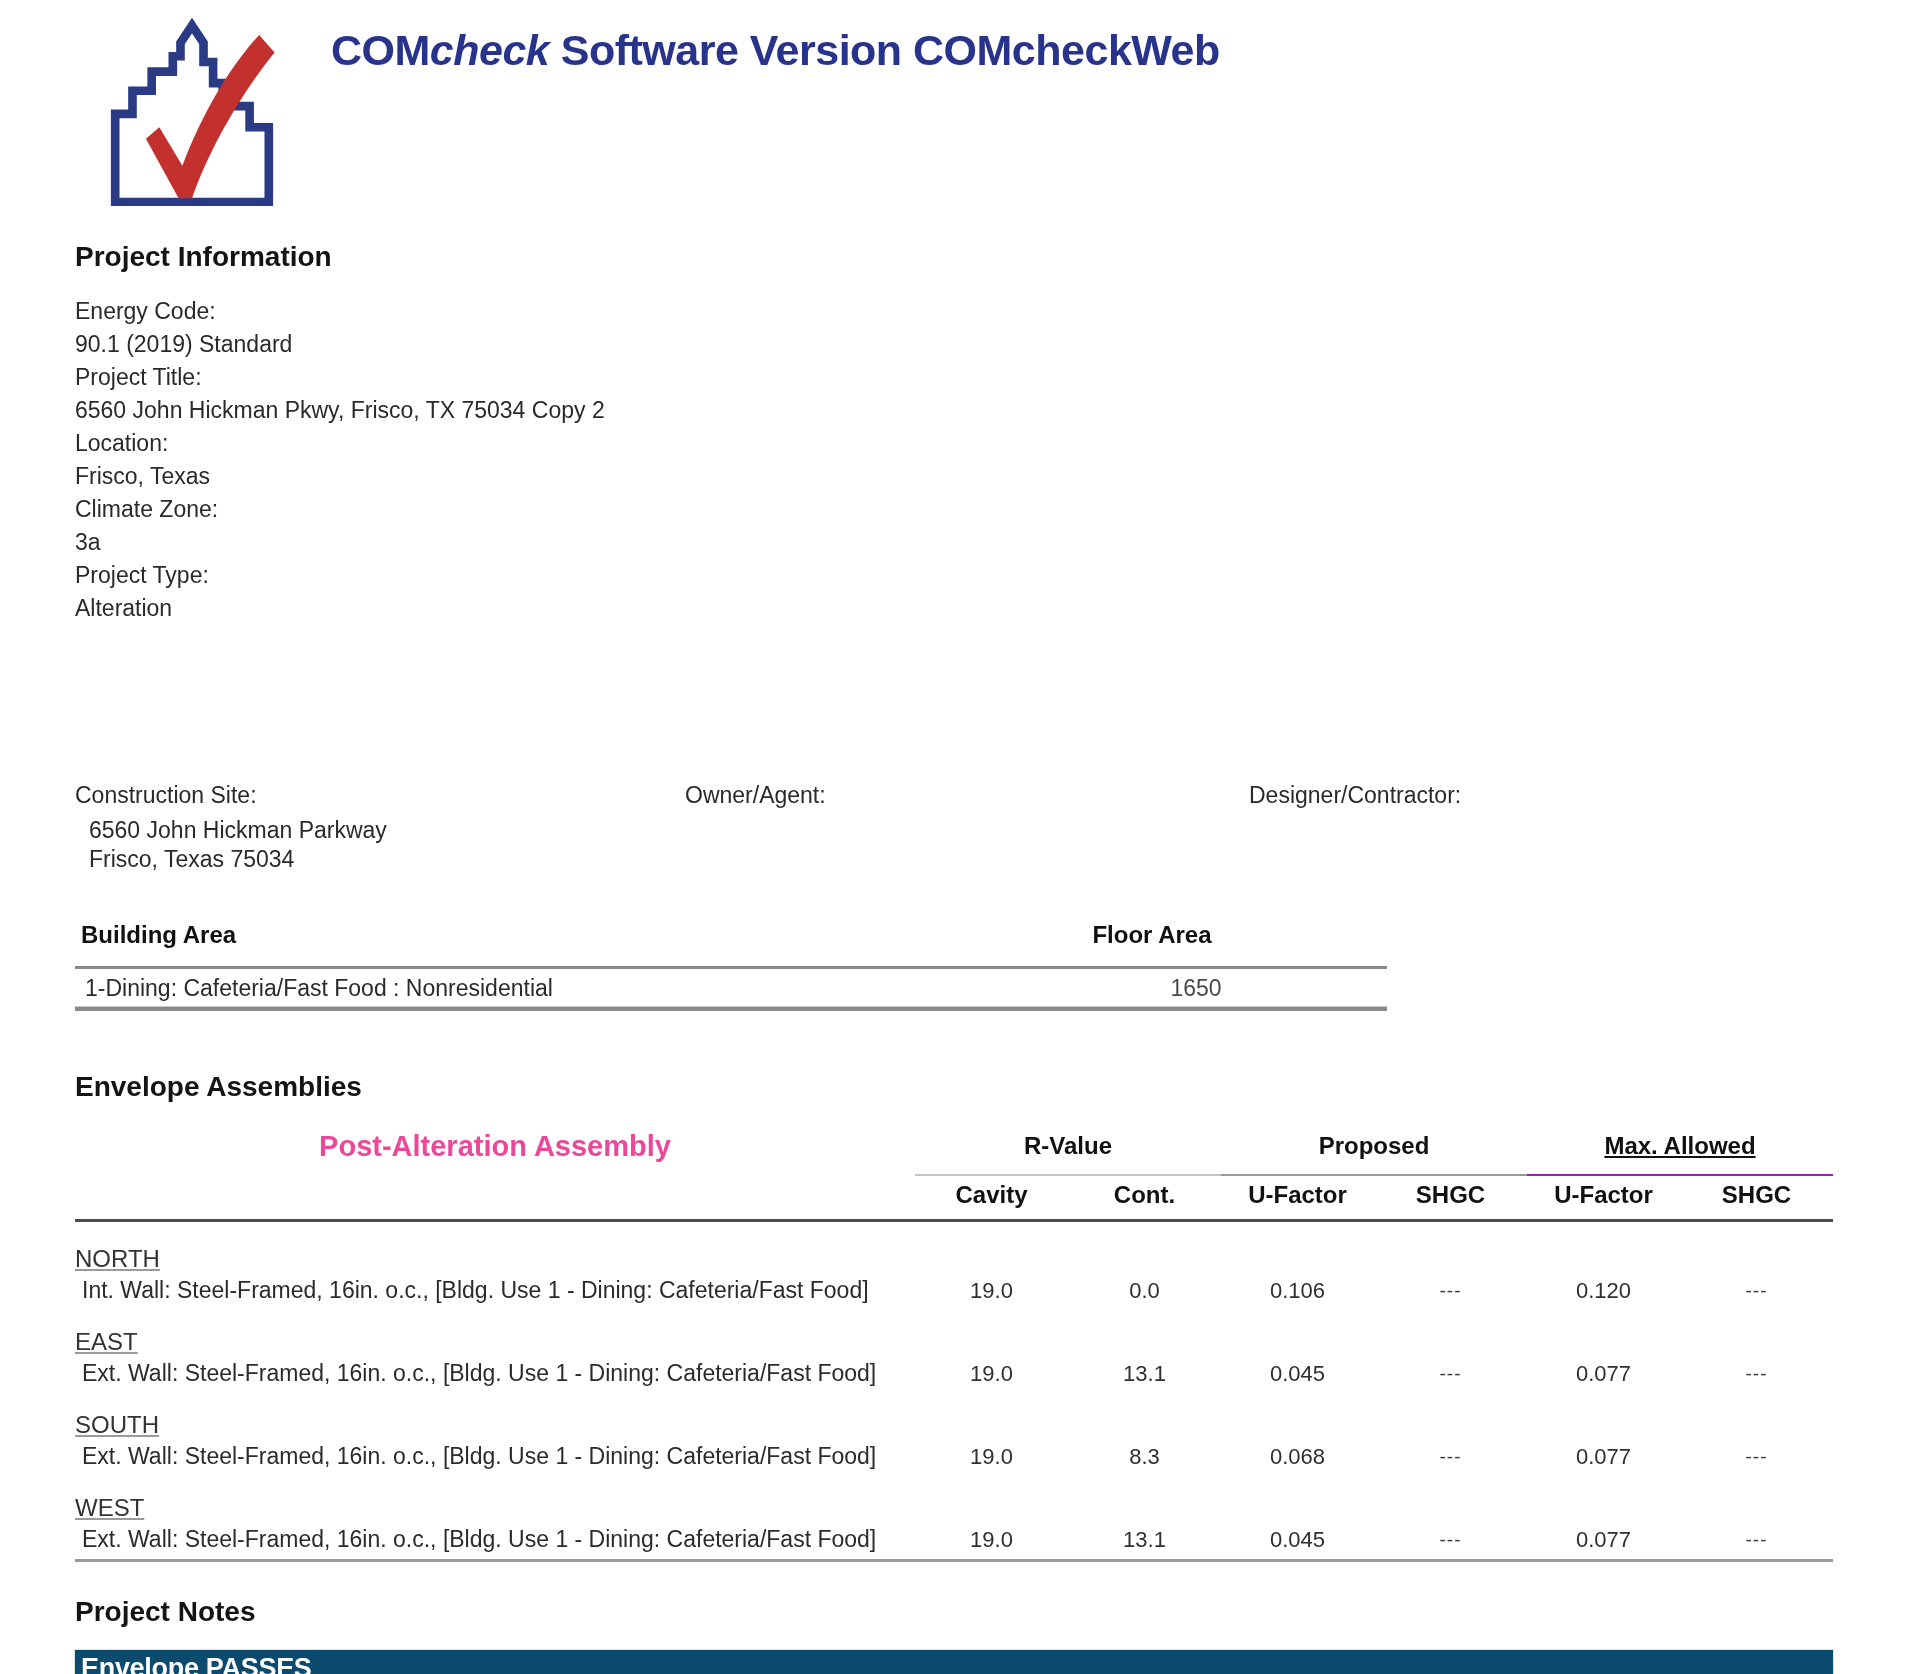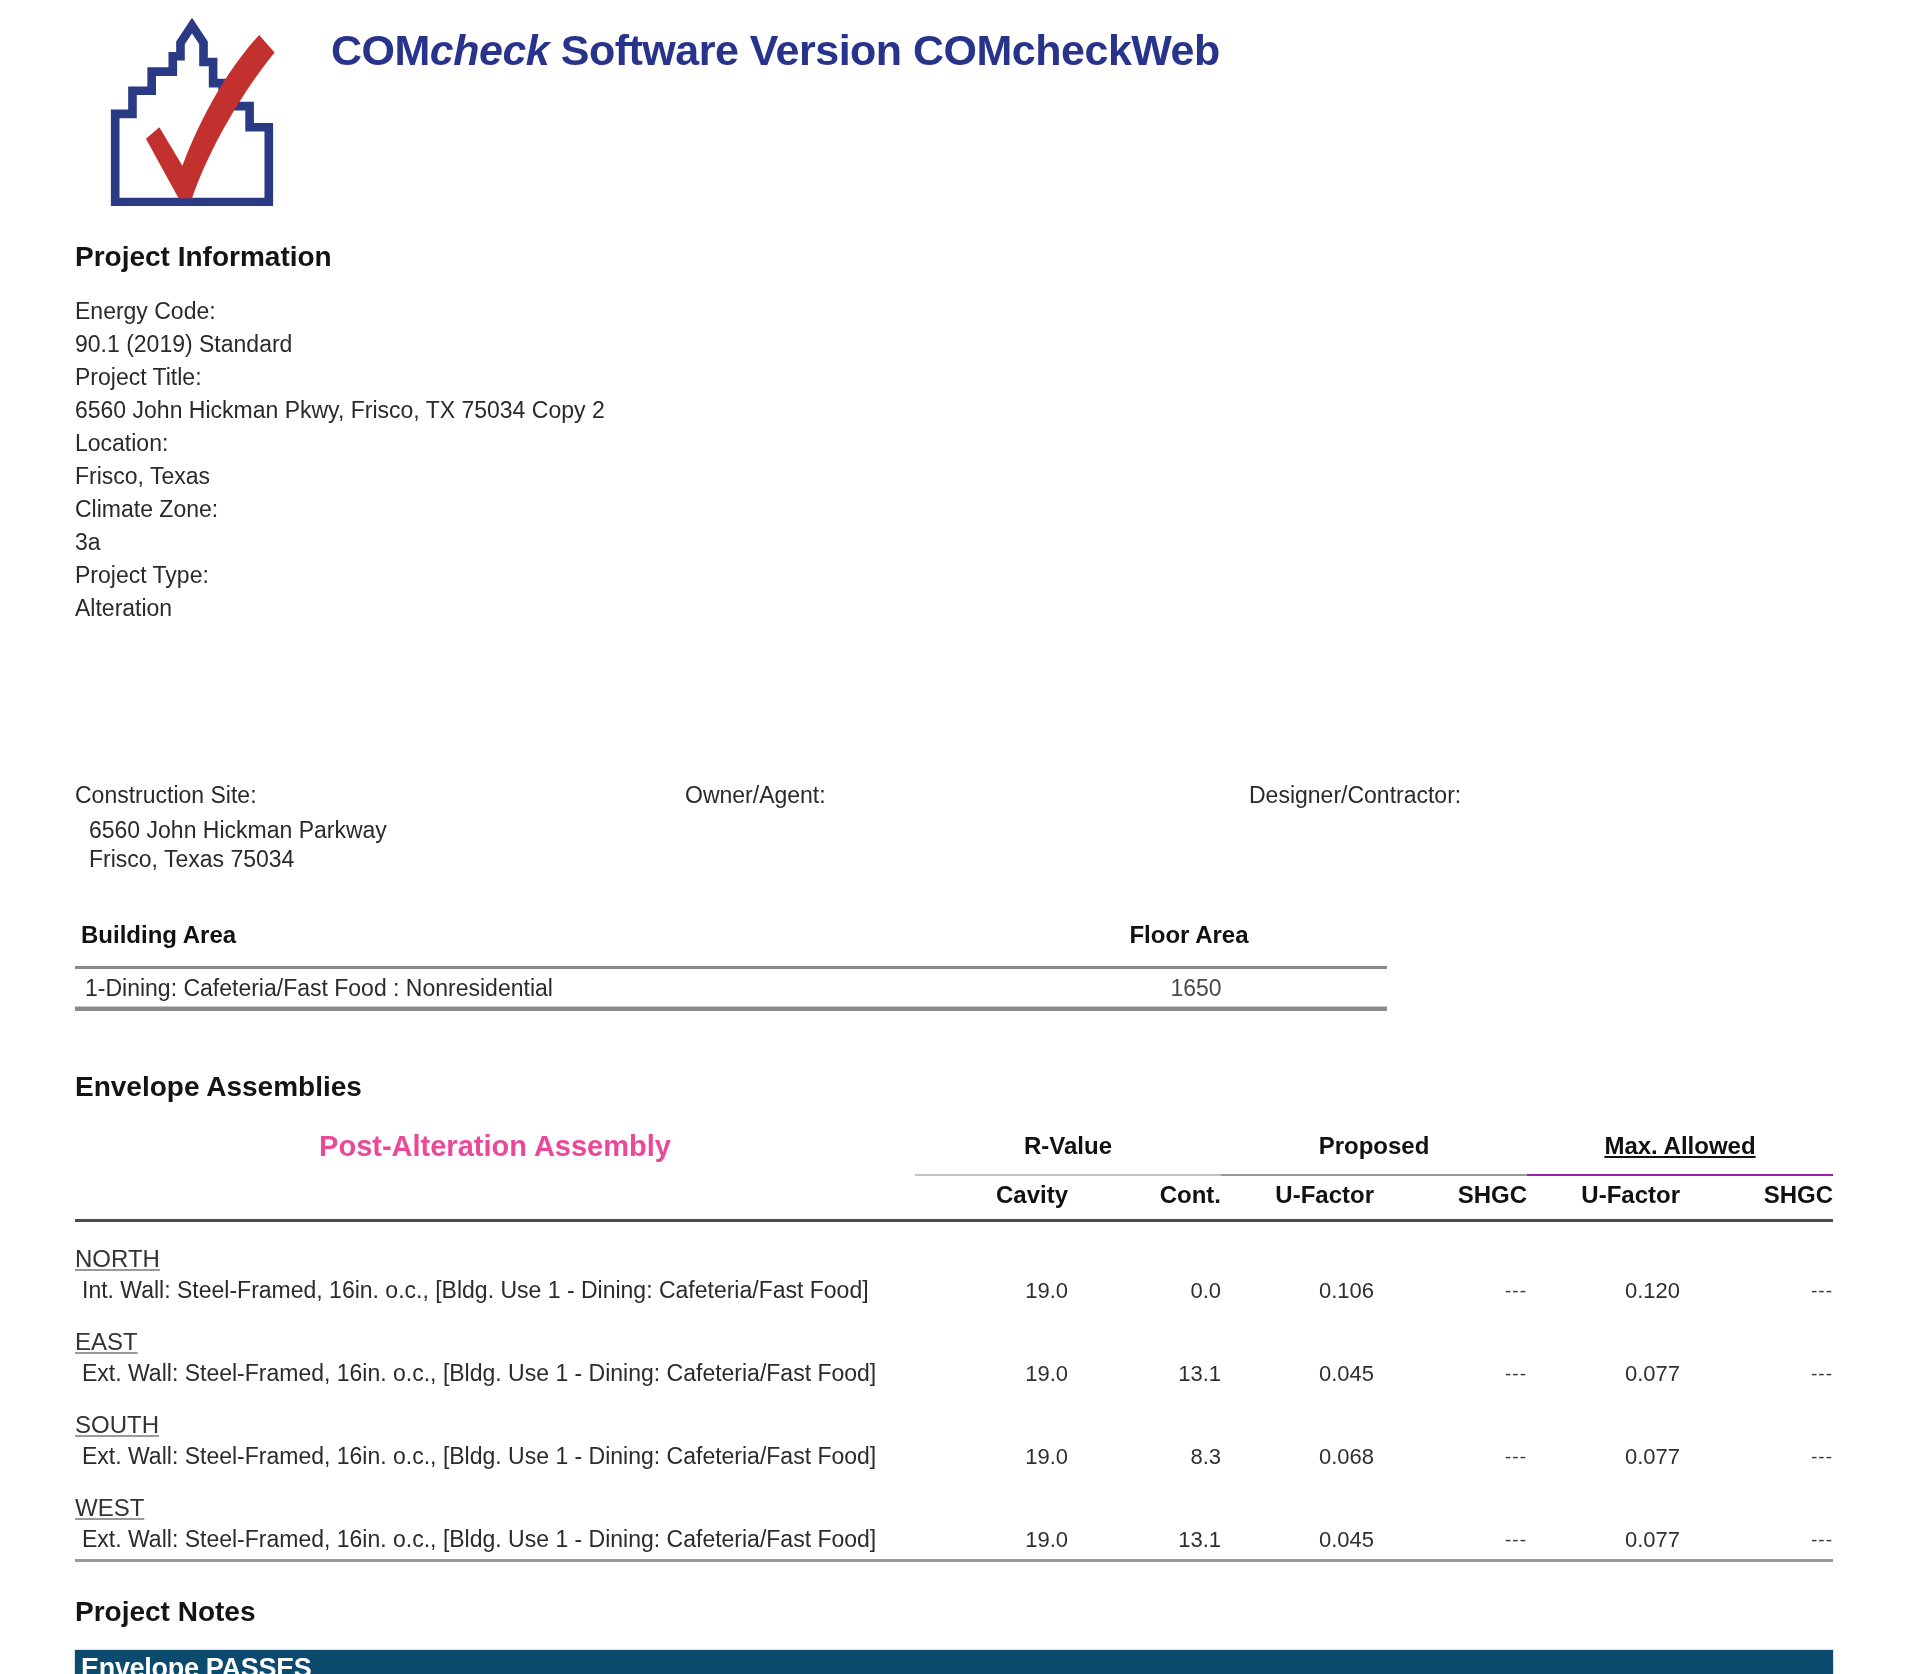--- a/index.html
+++ b/index.html
@@ -30,33 +30,33 @@
   
   .parties{display:flex;margin-top:155px;font-size:23px;color:#2a2a2a;}
   .p-col1{width:610px;flex:0 0 auto;}
   .p-col2{width:564px;flex:0 0 auto;}
   .p-col3{flex:1;}
   .p-lbl{line-height:30px;}
   .addr{margin-top:6px;padding-left:14px;line-height:29px;}
 
   
   .ba{margin-top:46px;width:1312px;}
-  .ba-head{display:flex;font-size:24px;font-weight:bold;color:#111;line-height:30px;gap:37px;}
+  .ba-head{display:flex;font-size:24px;font-weight:bold;color:#111;line-height:30px;}
   .ba-rule-top{height:3px;background:#8a8a8a;margin-top:16px;}
   .ba-row{display:flex;font-size:23px;color:#2b2b2b;line-height:30px;padding:4px 0 3px 0;}
   .ba-rule-bot{height:4px;background:#8a8a8a;border-top:1px solid #c9c9c9;}
   .ba-c1{width:830px;flex:0 0 auto;padding-left:10px;}
   .ba-c2{width:482px;flex:0 0 auto;text-align:center;}
   .ba-row .ba-c2{color:#4a4a4a;padding-left:80px;width:402px;}
 
   
   .env{margin-top:59px;}
   .env-table{margin-top:27px;}
   .col-desc{width:840px;flex:0 0 auto;}
-  .col-num{width:153px;flex:0 0 auto;text-align:right;}
+  .col-num{width:153px;flex:0 0 auto;text-align:center;}
   .grp-row{display:flex;font-size:24px;font-weight:bold;color:#111;line-height:30px;}
   .grp{display:flex;padding-bottom:13px;align-items:flex-end;}
   .grp span{width:100%;text-align:center;}
   .grp-rv{width:306px;border-bottom:2px solid #c2c2c2;}
   .grp-pr{width:306px;border-bottom:2px solid #9a9a9a;}
   .grp-ma{width:306px;border-bottom:2px solid #a21caf;text-decoration:underline;}
   .assembly-h{display:flex;align-items:flex-end;}
   .assembly-h .col-desc{text-align:center;font-size:29px;font-weight:bold;color:#ec4899;padding-bottom:13px;}
   .sub-row{display:flex;font-size:24px;font-weight:bold;color:#111;line-height:30px;margin-top:4px;}
   .rule-dark{height:3px;background:#4d4d4d;margin-top:9px;}

